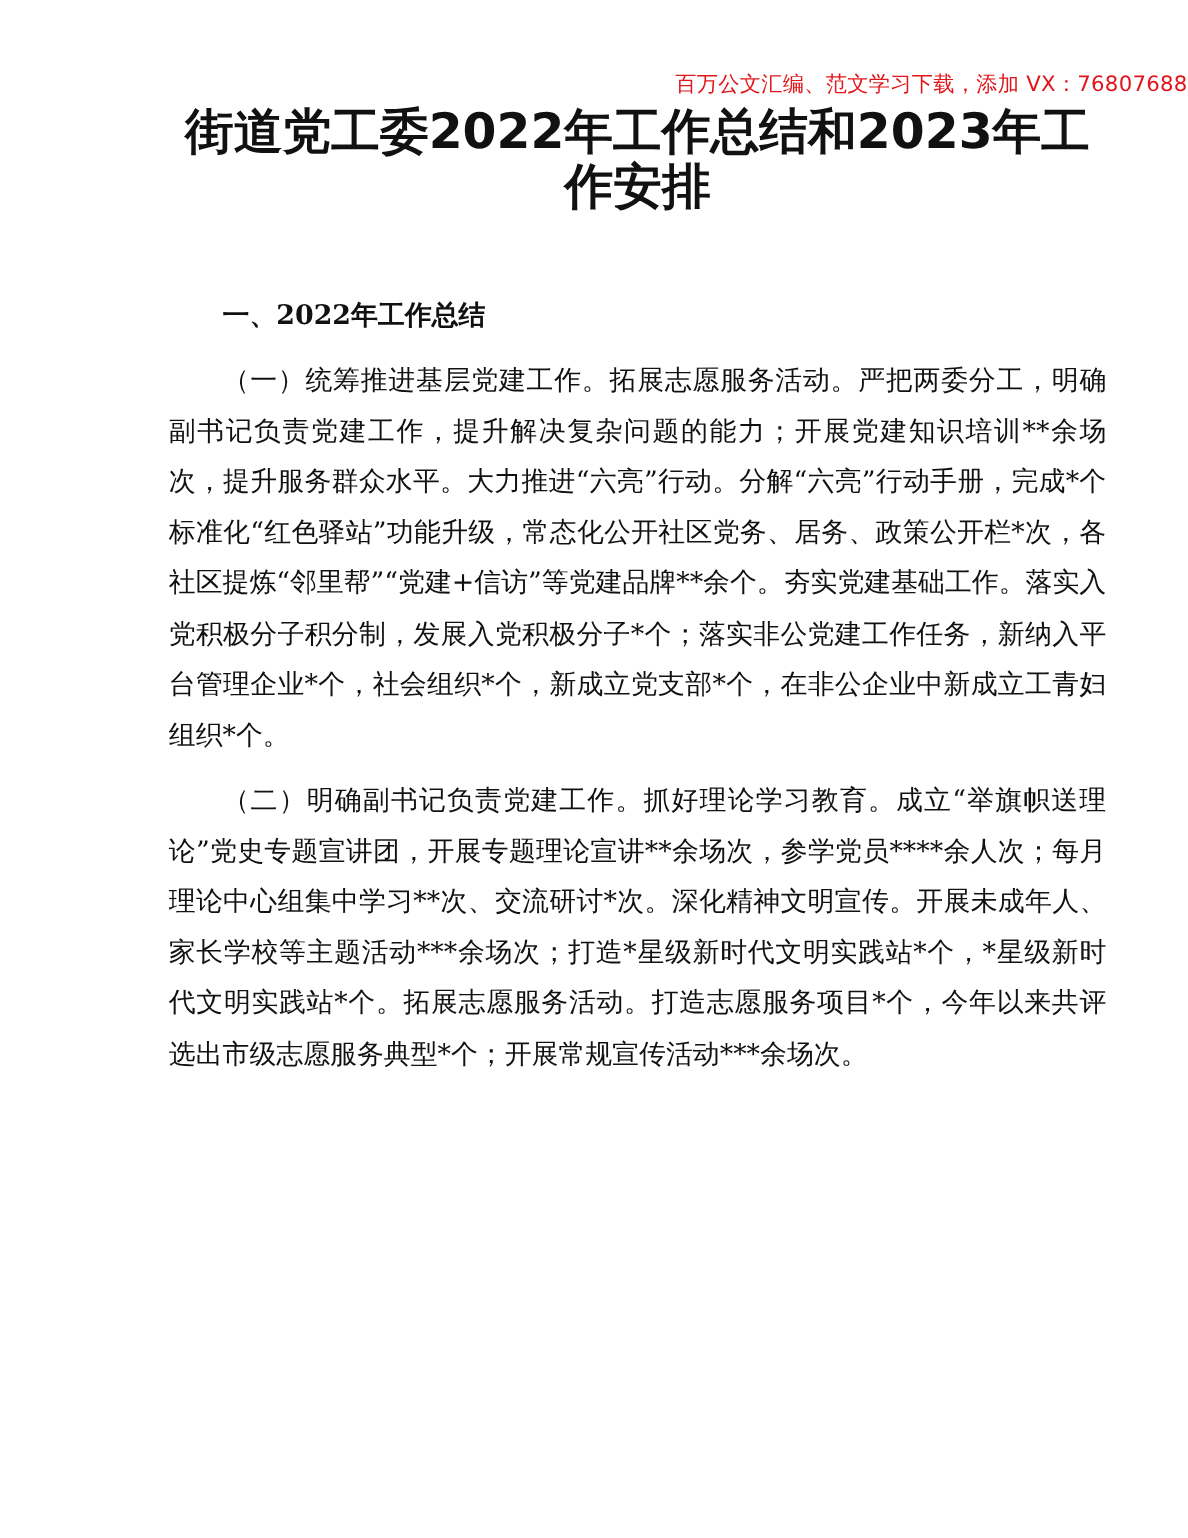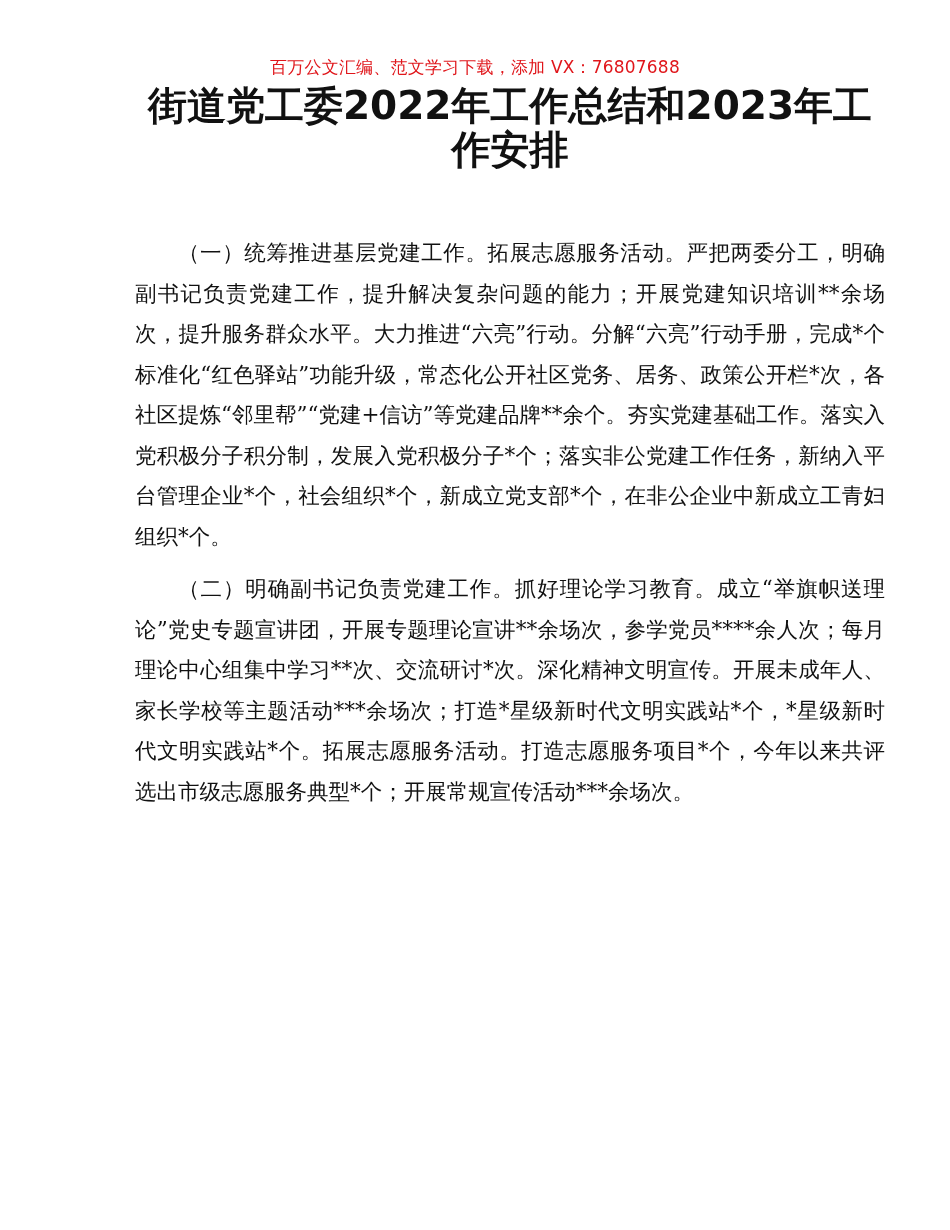--- a/index.html
+++ b/index.html
@@ -1,29 +1,30 @@
 <!DOCTYPE html>
 <html><head>
 <meta charset="utf-8">
 <style>
   html, body { margin: 0; padding: 0; background: #ffffff; }
   body { width: 950px; height: 1230px; position: relative; overflow: hidden;
          font-family: "DejaVu Serif", "Liberation Serif", serif; color: #111; }
-  .watermark { position: absolute; top: 56px; left: 0; width: 950px; text-align: center;
+  .watermark { position: absolute; top: 56px; left: 0; width: 950px; text-align: right;
                font-family: "DejaVu Sans", sans-serif; font-size: 17px; color: #e0161b; letter-spacing: 0.2px; }
   .title { position: absolute; top: 84px; left: 135px; width: 750px; text-align: center;
            font-family: "DejaVu Sans", sans-serif; font-size: 39px; line-height: 44px; font-weight: bold; color: #111; }
   .body { position: absolute; top: 233px; left: 135px; width: 750px; }
   .p { font-size: 21.5px; line-height: 40.5px; text-align: justify; text-indent: 2em; margin: 0 0 12px 0; }
   .h1 { font-size: 21.5px; line-height: 40px; font-weight: bold; text-indent: 2em; margin: 0 0 12px 0; }
   .b { font-weight: normal; }
 </style>
 </head>
 <body>
 
 <div class="watermark">百万公文汇编、范文学习下载，添加 VX：76807688</div>
 
 <div class="title">街道党工委2022年工作总结和2023年工作安排</div>
 
 <div class="body">
+  <p class="h1">一、2022年工作总结</p>
   <p class="p"><span class="b">（一）统筹推进基层党建工作。</span><span>拓展志愿服务活动。严把两委分工，明确副书记负责党建工作，提升解决复杂问题的能力；开展党建知识培训**余场次，提升服务群众水平。大力推进“六亮”行动。分解“六亮”行动手册，完成*个标准化“红色驿站”功能升级，常态化公开社区党务、居务、政策公开栏*次，各社区提炼“邻里帮”“党建+信访”等党建品牌**余个。夯实党建基础工作。落实入党积极分子积分制，发展入党积极分子*个；落实非公党建工作任务，新纳入平台管理企业*个，社会组织*个，新成立党支部*个，在非公企业中新成立工青妇组织*个。</span></p>
   <p class="p"><span class="b">（二）明确副书记负责党建工作。</span><span>抓好理论学习教育。成立“举旗帜送理论”党史专题宣讲团，开展专题理论宣讲**余场次，参学党员****余人次；每月理论中心组集中学习**次、交流研讨*次。深化精神文明宣传。开展未成年人、家长学校等主题活动***余场次；打造*星级新时代文明实践站*个，*星级新时代文明实践站*个。拓展志愿服务活动。打造志愿服务项目*个，今年以来共评选出市级志愿服务典型*个；开展常规宣传活动***余场次。</span></p>
 </div>
 
 </body></html>

